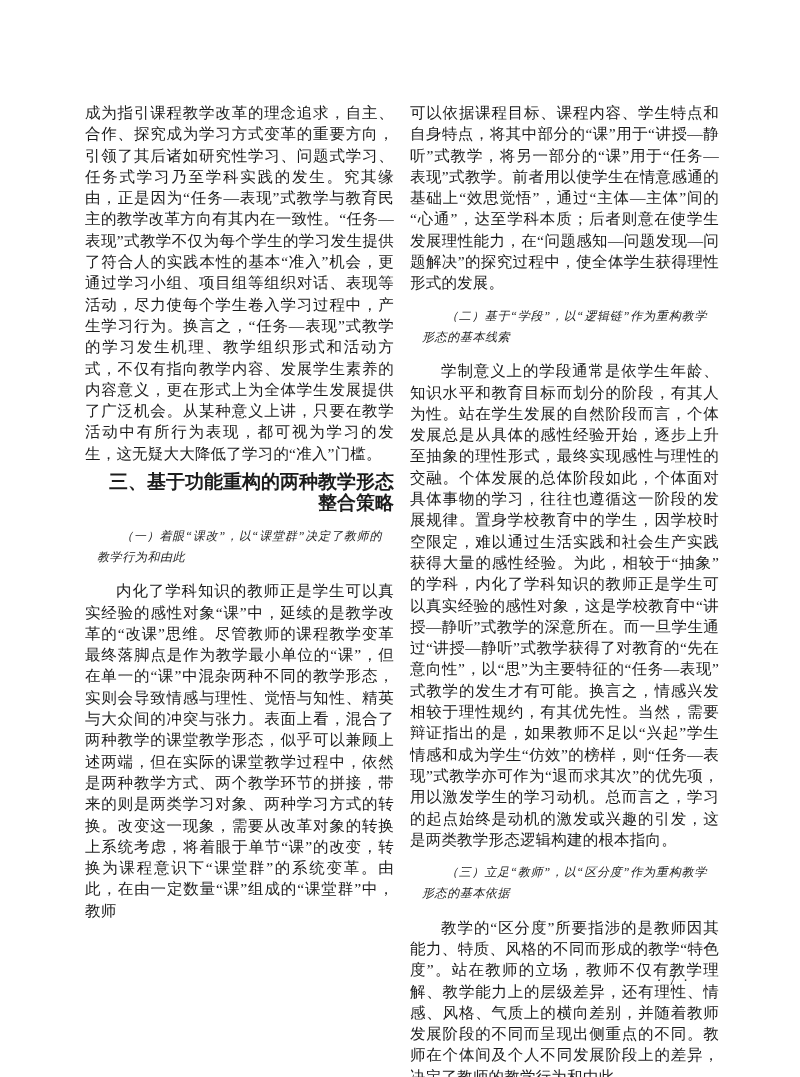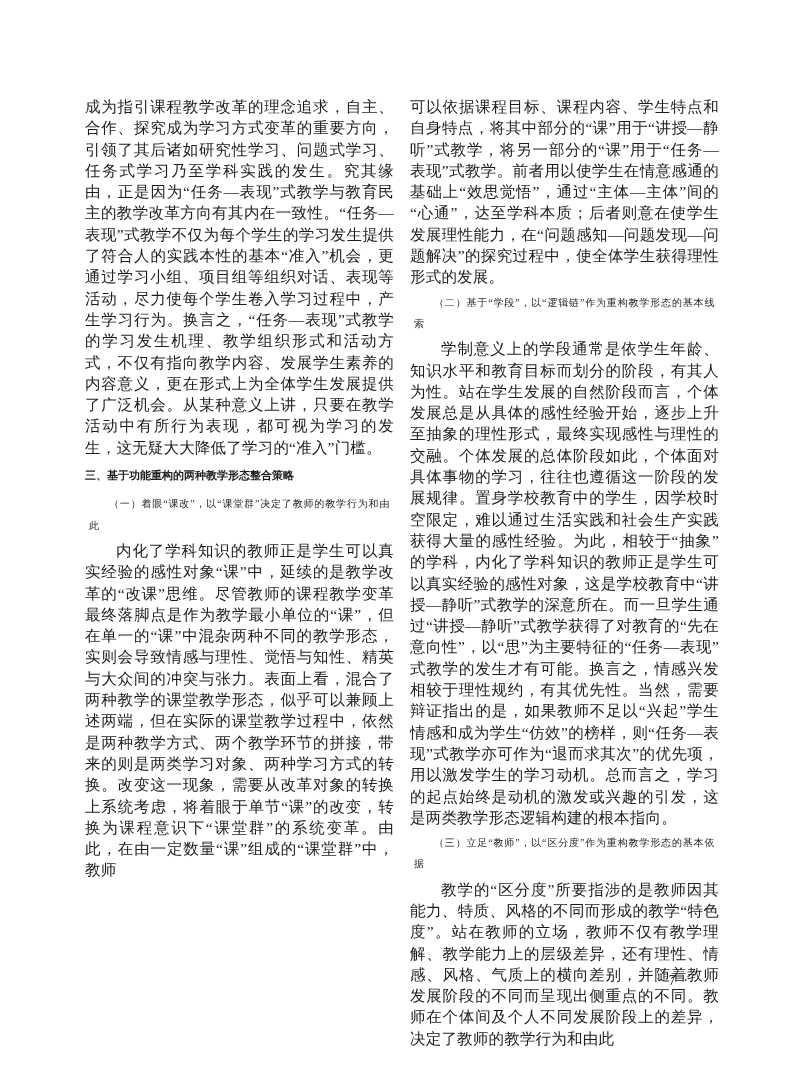--- a/index.html
+++ b/index.html
@@ -11,50 +11,51 @@
     position: relative;
     width: 800px;
     height: 1077px;
     background: #ffffff;
     color: #1c1c1c;
     font-family: "Liberation Serif", "DejaVu Serif", serif;
     overflow: hidden;
   }
   .column {
     position: absolute;
-    top: 96px;
+    top: 102px;
     width: 309px;
     text-align: justify;
     text-justify: inter-character;
   }
   .col-left  { left: 85px; }
   .col-right { left: 410px; }
 
   .body-para {
     margin: 0;
     font-size: 15.5px;
     line-height: 21.3px;
     text-indent: 2em;
     letter-spacing: 0.2px;
   }
   .body-para.no-indent { text-indent: 0; }
 
   .section-heading {
-    margin: 7px 0 7px 0;
-    font-size: 11px;
+    margin: 7px 0 7px 16px;
+    font-size: 19px;
     line-height: 21.3px;
     font-weight: bold;
-    text-align: left;
+    text-align: right;
     text-indent: 0;
   }
 
   .sub-heading {
-    margin: 4px;
-    font-size: 10px;
+    margin: 12px;
+    font-size: 12px;
     line-height: 21.3px;
+    font-style: italic;
     text-indent: 2em;
     letter-spacing: 0.6px;
   }
 
   .page-number {
     position: absolute;
     top: 972px;
     left: 410px;
     width: 280px;
     text-align: right;

